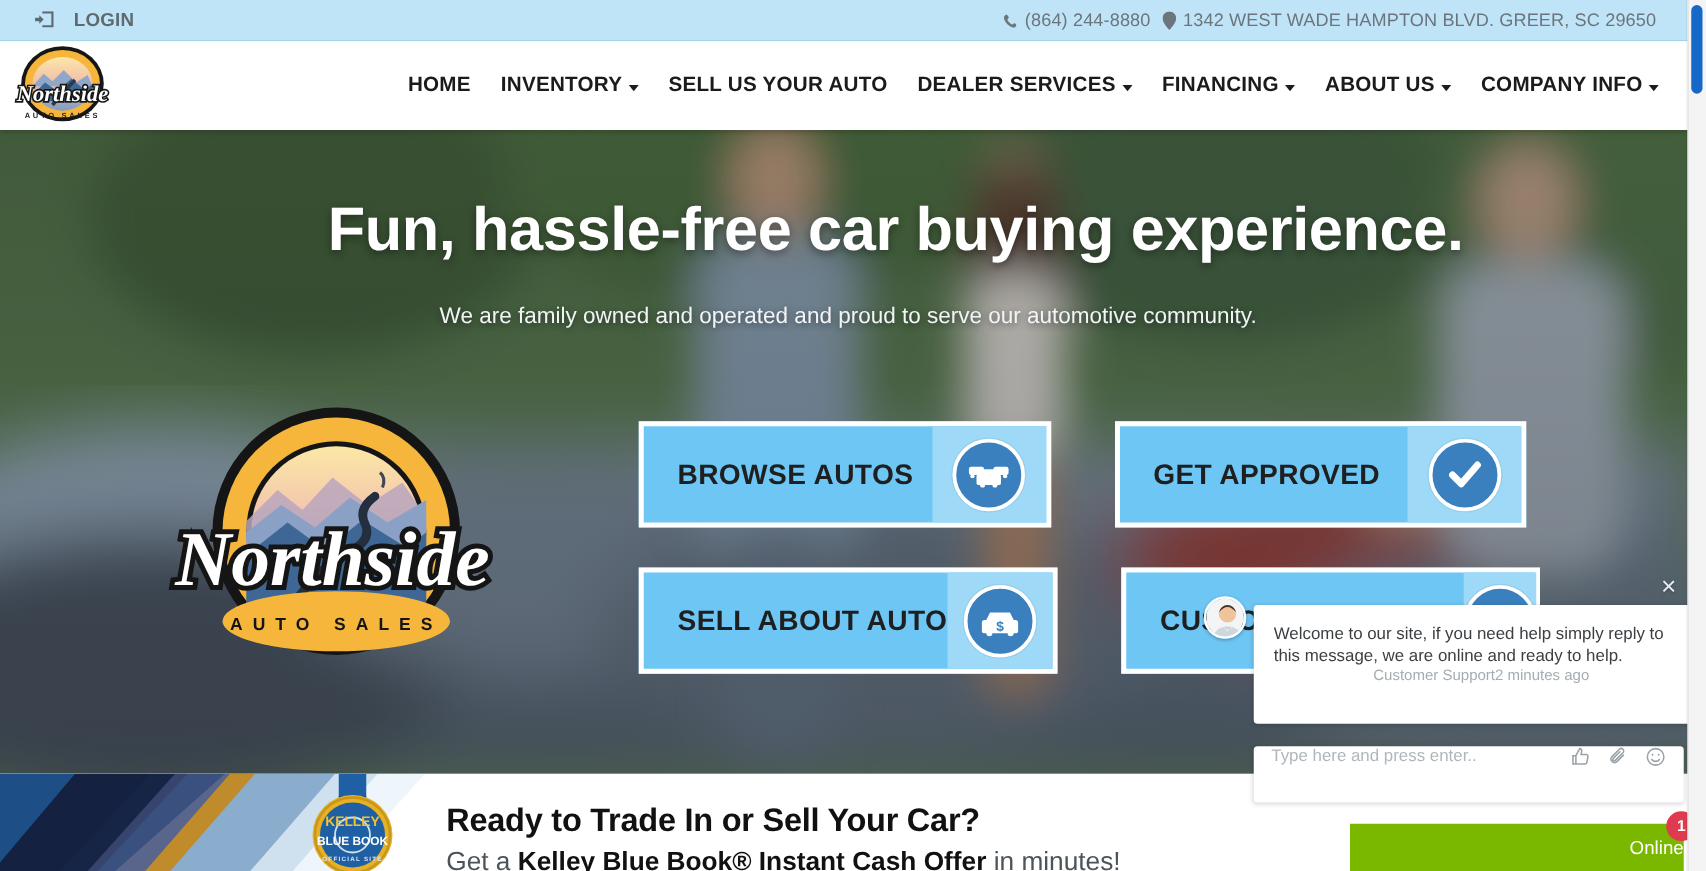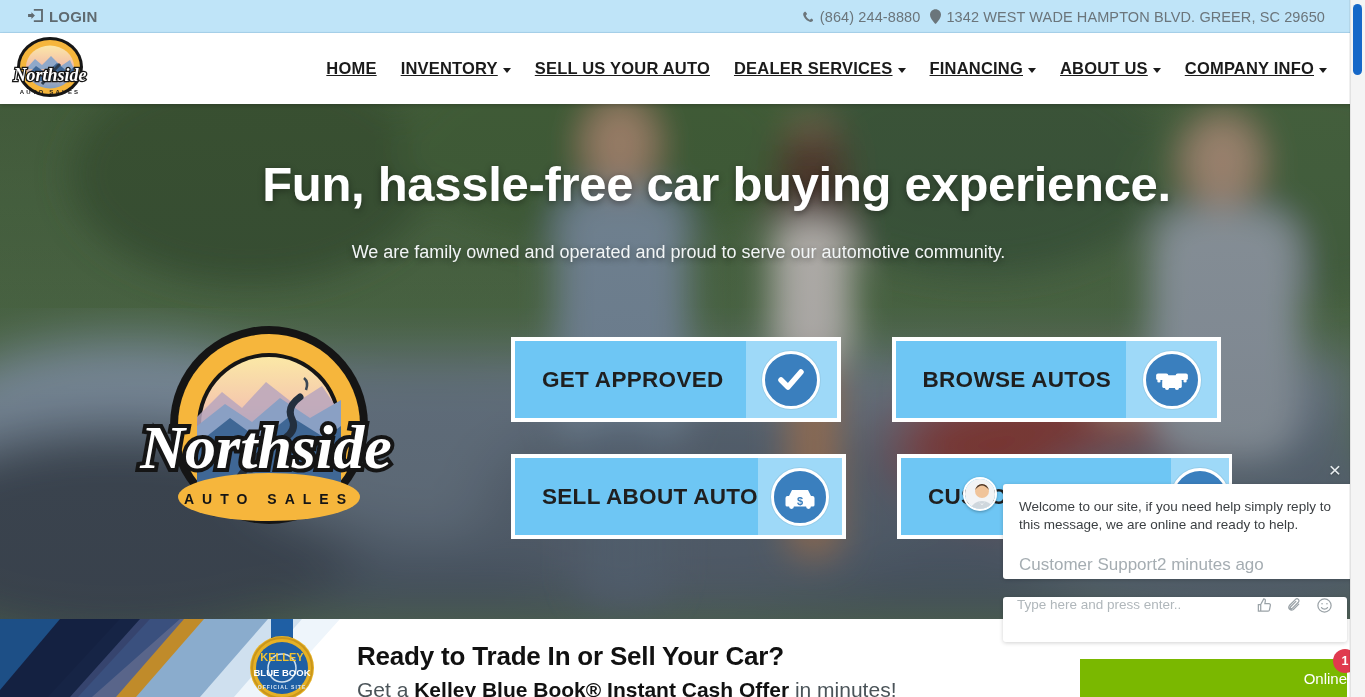--- a/index.html
+++ b/index.html
@@ -15,21 +15,21 @@
   .topbar {
     position: absolute; top: 0; left: 0; width: 1357px; height: 33px;
     background: #bfe4f8;
     border-bottom: 1px solid #a9d4ed;
   }
   .topbar-inner {
     height: 33px; display: flex; align-items: center;
     justify-content: space-between; padding: 0 32px 0 28px;
   }
   .login-link {
-    display: flex; align-items: center; gap: 6px;
+    display: flex; align-items: center; gap: 16px;
     font-size: 15px; font-weight: 700; color: #5f6a70;
     letter-spacing: .2px; cursor: pointer;
   }
   .login-link .ic { font-size: 14px; line-height: 1; transform: translateY(0px); }
   .contact-group {
     display: flex; align-items: center; gap: 10px;
     font-size: 14.5px; font-weight: 400; color: #6b757b; letter-spacing: .1px;
   }
   .contact-item { display: flex; align-items: center; gap: 5px; cursor: pointer; }
   .contact-item svg { display:block; }
@@ -45,21 +45,21 @@
     position: absolute; left: 8px; top: 3px; width: 84px; height: 66px;
     cursor: pointer;
   }
   .nav {
     position: absolute; right: 18px; top: 0; height: 71px;
     display: flex; align-items: center; gap: 0px;
   }
   .nav-item {
     display: flex; align-items: center; gap: 5px;
     font-size: 16.5px; font-weight: 700; color: #1b1b1b;
-    letter-spacing: .2px; padding: 0 12px; cursor: pointer; white-space: nowrap; text-decoration: underline;
+    letter-spacing: .2px; padding: 0 12px; cursor: pointer; white-space: nowrap;
   }
   .caret {
     width: 0; height: 0; border-left: 4.5px solid transparent;
     border-right: 4.5px solid transparent; border-top: 5px solid #1b1b1b;
     display:inline-block; transform: translateY(2px);
   }
 
   
   .hero {
     position: absolute; top: 104px; left: 0; width: 1357px; height: 515px;
@@ -127,22 +127,22 @@
   .chat-msg {
     position: absolute; left: 1003px; top: 484px; width: 364px; height: 95px;
     background: #fff; border-radius: 3px; z-index: 50;
     box-shadow: 0 1px 4px rgba(0,0,0,.18);
     padding: 14px 16px 0 16px;
   }
   .chat-msg-text {
     font-size: 13.5px; line-height: 17.5px; color: #3b3f42;
   }
   .chat-msg-meta {
-    display: flex; justify-content: flex-start; margin-top: 22px;
-    font-size: 17px; color: #a5adb2;
+    display: flex; justify-content: center; margin-top: 0;
+    font-size: 12px; color: #a5adb2;
   }
   .chat-input-wrap {
     position: absolute; left: 1003px; top: 597px; width: 344px; height: 45px;
     background: #fff; border-radius: 3px; z-index: 50;
     box-shadow: 0 1px 4px rgba(0,0,0,.18);
     display: flex; align-items: flex-start; padding: 0 14px;
   }
   .chat-input {
     flex: 1; border: none; outline: none; background: transparent;
     font-size: 13.5px; color: #3b3f42; font-family: "Liberation Sans", sans-serif;
@@ -359,41 +359,41 @@
       <path d="M176 68 q3 -8 -2 -12" stroke="#3c4855" stroke-width="2.5" fill="none"></path>
       <ellipse cx="139" cy="175" rx="91" ry="24" fill="#f6b63c"></ellipse>
       <text x="139" y="182" font-family="Liberation Sans, sans-serif" font-weight="700" font-size="14" letter-spacing="8" fill="#151515" text-anchor="middle">AUTO SALES</text>
       <text x="136" y="146" font-family="Liberation Serif, serif" font-style="italic" font-weight="700" font-size="62" fill="#fff" text-anchor="middle" stroke="#151515" stroke-width="8" paint-order="stroke">Northside</text>
     </svg>
   </div>
 
   <div class="tiles">
     <div class="tile-row">
       <div class="tile">
-        <div class="tile-label">GET APPROVED</div>
-        <div class="tile-icon-box">
-          <div class="tile-badge">
-            <svg width="30" height="26" viewBox="0 0 30 26" fill="none" stroke="#fff" stroke-width="5.5" stroke-linecap="round" stroke-linejoin="round">
-              <path d="M5 13 L12 20 L25 5"></path>
-            </svg>
-          </div>
-        </div>
-      </div>
-      <div class="tile">
         <div class="tile-label">BROWSE AUTOS</div>
         <div class="tile-icon-box">
           <div class="tile-badge">
             <svg width="34" height="28" viewBox="0 0 36 30" fill="#fff">
               <rect x="1" y="8" width="13" height="7" rx="2"></rect>
                 <circle cx="4" cy="16" r="1.8"></circle>
                 <circle cx="11" cy="16" r="1.8"></circle>
               <rect x="22" y="8" width="13" height="7" rx="2"></rect>
                 <circle cx="25" cy="16" r="1.8"></circle>
                 <circle cx="32" cy="16" r="1.8"></circle>
               <path d="M11 14 l2.5-4h9L25 14h1.5a2 2 0 0 1 2 2v6a1.5 1.5 0 0 1-1.5 1.5h-1.5a2.2 2.2 0 0 1-4.4 0h-6.2a2.2 2.2 0 0 1-4.4 0H9a1.5 1.5 0 0 1-1.5-1.5v-6a2 2 0 0 1 2-2z"></path>
+            </svg>
+          </div>
+        </div>
+      </div>
+      <div class="tile">
+        <div class="tile-label">GET APPROVED</div>
+        <div class="tile-icon-box">
+          <div class="tile-badge">
+            <svg width="30" height="26" viewBox="0 0 30 26" fill="none" stroke="#fff" stroke-width="5.5" stroke-linecap="round" stroke-linejoin="round">
+              <path d="M5 13 L12 20 L25 5"></path>
             </svg>
           </div>
         </div>
       </div>
     </div>
     <div class="tile-row">
       <div class="tile">
         <div class="tile-label">SELL ABOUT AUTO</div>
         <div class="tile-icon-box">
           <div class="tile-badge">

